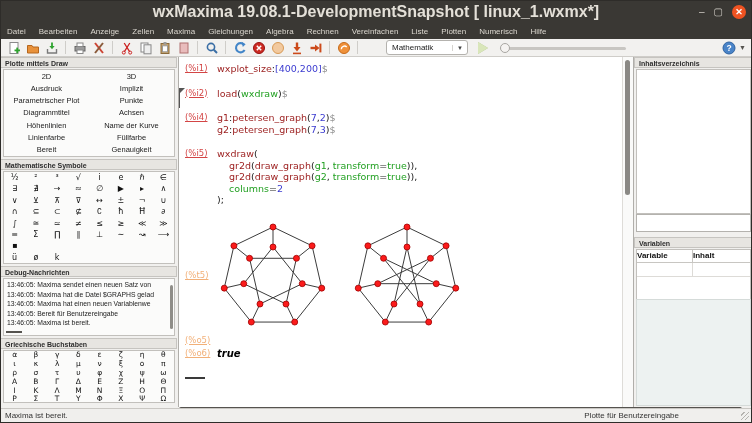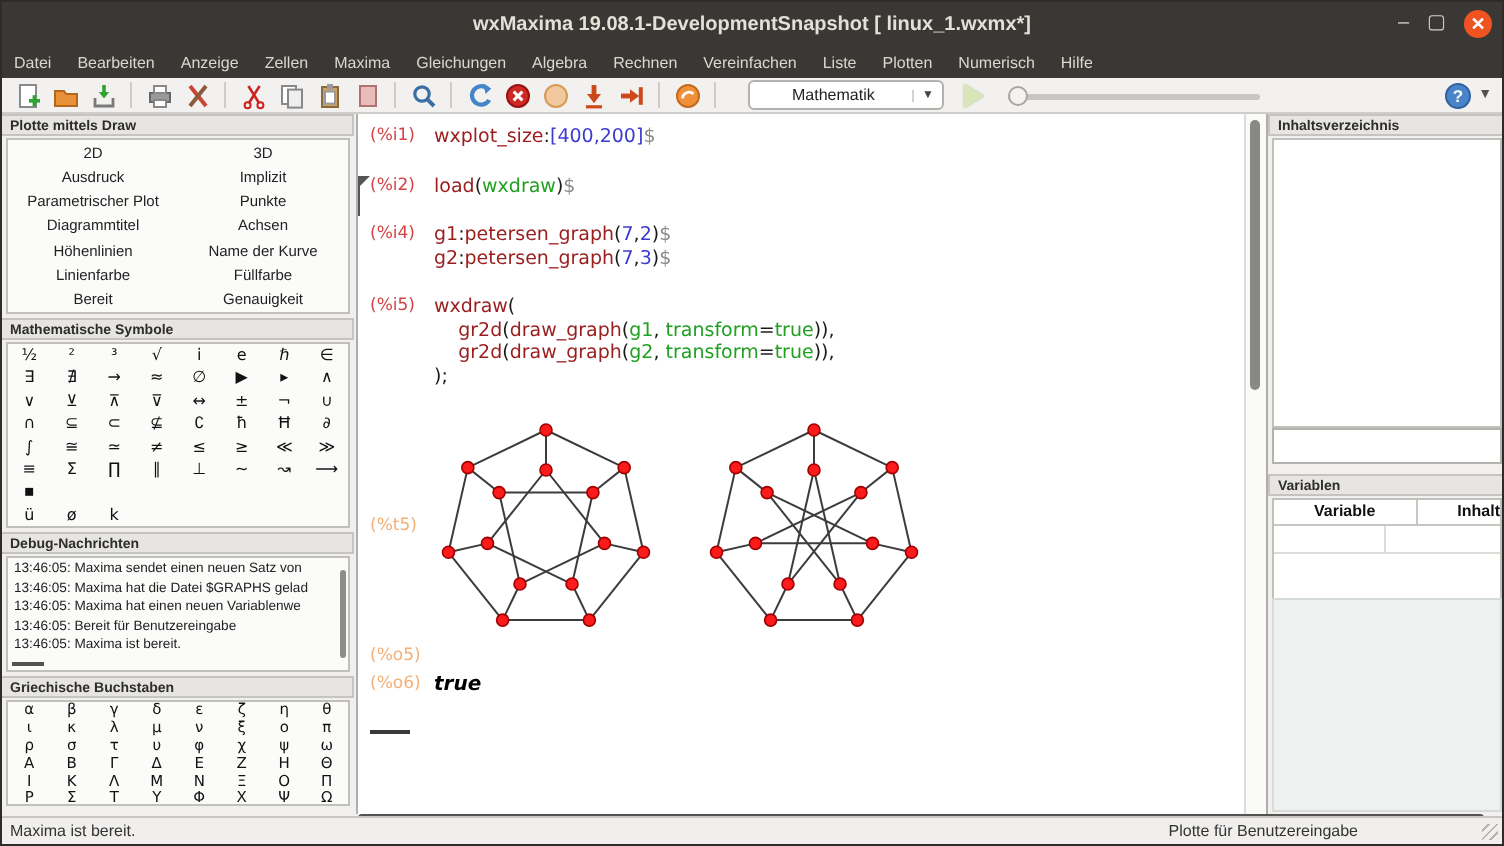--- a/index.html
+++ b/index.html
@@ -1,36 +1,36 @@
 <!DOCTYPE html>
 <html><head>
 <meta charset="utf-8">
 <style>
   html,body{margin:0;padding:0;background:#d8d6d2;font-family:"Liberation Sans",sans-serif;}
   .window{position:relative;width:752px;height:423px;background:#f1f0ee;overflow:hidden;
           border:1px solid #2e2c29;box-sizing:border-box;}
   
   .titlebar{position:absolute;left:0;top:0;right:0;height:22px;background:#3a3834;
             display:flex;align-items:center;justify-content:center;}
-  .titlebar .title{color:#e4e0d8;font-size:10px;font-weight:bold;}
+  .titlebar .title{color:#e4e0d8;font-size:16px;font-weight:bold;}
   .win-buttons{position:absolute;right:5px;top:0;height:22px;display:flex;align-items:center;gap:9px;}
   .win-glyph{color:#cfcbc4;font-size:10px;line-height:10px;}
   .close-btn{width:14px;height:14px;border-radius:50%;background:#ef5322;color:#fff;font-size:9px;
              display:flex;align-items:center;justify-content:center;font-weight:bold;}
   
   .menubar{position:absolute;left:0;top:22px;right:0;height:16px;background:#3a3834;
            display:flex;align-items:center;padding-left:6px;gap:13px;}
   .menu-item{color:#dbd7cf;font-size:8px;}
   
   .toolbar{position:absolute;left:0;top:38px;right:0;height:18px;background:#f2f1ef;
            border-bottom:1px solid #cfcdc9;display:flex;align-items:center;padding:0 5px;gap:4px;box-sizing:border-box;}
   .tb-icon{width:15px;height:15px;display:inline-flex;align-items:center;justify-content:center;}
   .tb-sep{width:1px;height:13px;background:#cfcdc9;margin:0 2px;}
-  .mode-dropdown{margin-left:10px;width:80px;height:13px;background:#fff;border:1px solid #b4b2ae;
-                 border-radius:3px;display:flex;align-items:center;font-size:8px;color:#222;padding-left:16px;}
+  .mode-dropdown{margin-left:22px;width:80px;height:13px;background:#fff;border:1px solid #b4b2ae;
+                 border-radius:3px;display:flex;align-items:center;font-size:8px;color:#222;}
   .mode-dropdown .txt{flex:1;padding-left:5px;}
   .mode-dropdown .arrow{width:14px;border-left:1px solid #d5d3cf;text-align:center;font-size:6px;color:#444;}
   .play-btn{margin-left:6px;width:0;height:0;border-top:6px solid transparent;border-bottom:6px solid transparent;
             border-left:10px solid #d9e6ba;filter:drop-shadow(0 0 0.5px #a9bd88);}
   .slider{margin-left:8px;width:126px;height:14px;position:relative;}
   .slider .track{position:absolute;left:0;right:0;top:6px;height:3px;background:#c8c6c2;border-radius:2px;}
   .slider .handle{position:absolute;left:0;top:2px;width:10px;height:10px;border-radius:50%;
                   background:#f5f3f1;border:1px solid #a8a6a2;box-sizing:border-box;}
   .tb-right{margin-left:auto;display:flex;align-items:center;gap:3px;}
   .overflow-arrow{font-size:7px;color:#55534f;}
@@ -53,21 +53,21 @@
   .greek-grid{display:grid;grid-template-columns:repeat(8,1fr);font-family:"DejaVu Sans",sans-serif;}
   .greek-cell{font-size:7.5px;color:#111;text-align:center;height:8.9px;line-height:8.9px;}
   .debug-log{padding:1px 3px;font-size:6.8px;line-height:9.6px;color:#222;white-space:nowrap;}
   .debug-vscroll{position:absolute;right:1px;top:6px;width:3px;height:44px;background:#8f8d88;border-radius:2px;}
   .debug-hscroll{position:absolute;left:2px;bottom:2px;width:16px;height:2px;background:#55534f;}
   
   .main{position:absolute;left:178px;top:56px;width:454px;height:350px;background:#ffffff;box-sizing:border-box;}
   .notebook{position:absolute;left:0;top:0;right:10px;bottom:0;overflow:hidden;padding:6px 0 0 6px;
             font-family:"DejaVu Sans",sans-serif;}
   .cell{display:flex;margin-bottom:13px;position:relative;}
-  .cell-label{width:32px;flex:0 0 32px;font-size:8.5px;line-height:11.5px;}
+  .cell-label{width:32px;flex:0 0 32px;font-size:8.5px;line-height:11.5px;text-decoration:underline;}
   .lbl-in{color:#d34545;}
   .lbl-out{color:#f2b078;}
   .cell-content{font-size:9.5px;line-height:11.5px;}
   .code-line{white-space:pre;}
   .c-fn{color:#9b1d1d;} .c-var{color:#22a022;} .c-num{color:#3b3bd0;}
   .c-op{color:#1a1a1a;} .c-dim{color:#8a8a8a;}
   .c-true{color:#000;font-weight:bold;font-style:italic;font-size:10px;}
   .kind-image{align-items:center;margin-bottom:2px;}
   .kind-outlabel{margin-bottom:2px;}
   .kind-output{margin-bottom:14px;}
@@ -82,21 +82,21 @@
   .right-sidebar{position:absolute;left:632px;top:56px;width:120px;height:350px;background:#f1f0ee;
                  border-left:1px solid #b0aeaa;box-sizing:border-box;}
   .rp-caption{position:absolute;left:0;right:0;height:11px;background:#e7e5e1;border:1px solid #c6c4c0;
               font-size:7px;font-weight:bold;color:#2d2d2d;padding-left:4px;line-height:11px;box-sizing:border-box;}
   #toc-caption{top:0;}
   .toc-box{position:absolute;left:2px;right:2px;top:12px;height:143px;background:#fff;border:1px solid #c2c0bc;}
   .toc-input{position:absolute;left:2px;right:2px;top:157px;height:18px;background:#fff;border:1px solid #b4b2ae;box-sizing:border-box;}
   #var-caption{top:180px;}
   .var-table{position:absolute;left:2px;right:2px;top:192px;height:50px;background:#fff;border:1px solid #c2c0bc;}
   .var-header{display:flex;border-bottom:1px solid #c8c6c2;height:12px;}
-  .var-header .hcell{font-size:8px;font-weight:bold;color:#111;padding-left:20px;line-height:12px;}
+  .var-header .hcell{font-size:8px;font-weight:bold;color:#111;padding-left:0;line-height:12px;}
   .hcell.c1{width:55px;border-right:1px solid #c8c6c2;}
   .hcell.c2{flex:1;}
   .var-row{display:flex;height:13px;border-bottom:1px solid #dddbd7;}
   .var-row .rcell.c1{width:55px;border-right:1px solid #dddbd7;}
   .var-empty-area{position:absolute;left:2px;right:2px;top:242px;bottom:1px;background:#edf2f1;border:1px solid #d5dbd9;}
   
   .hscroll-thumb{position:absolute;left:178px;top:406px;width:563px;height:3.5px;background:#55534f;border-radius:2px;}
   .statusbar{position:absolute;left:0;right:0;bottom:0;height:13px;background:#f0efed;border-top:1px solid #c9c7c3;
              display:flex;align-items:center;font-size:8px;color:#333;}
   .statusbar .left{padding-left:4px;}
@@ -448,20 +448,21 @@
             <div class="code-line"><span class="c-fn">g1</span><span class="c-op">:</span><span class="c-fn">petersen_graph</span><span class="c-op">(</span><span class="c-num">7</span><span class="c-op">,</span><span class="c-num">2</span><span class="c-op">)</span><span class="c-dim">$</span></div>
             <div class="code-line"><span class="c-fn">g2</span><span class="c-op">:</span><span class="c-fn">petersen_graph</span><span class="c-op">(</span><span class="c-num">7</span><span class="c-op">,</span><span class="c-num">3</span><span class="c-op">)</span><span class="c-dim">$</span></div>
           </div>
         </div>
         <div class="cell kind-input">
           <span class="cell-label lbl-in">(%i5)</span>
           <div class="cell-content">
             <div class="code-line"><span class="c-fn">wxdraw</span><span class="c-op">(</span></div>
             <div class="code-line"><span class="c-op">    </span><span class="c-fn">gr2d</span><span class="c-op">(</span><span class="c-fn">draw_graph</span><span class="c-op">(</span><span class="c-var">g1</span><span class="c-op">, </span><span class="c-var">transform</span><span class="c-op">=</span><span class="c-var">true</span><span class="c-op">)),</span></div>
             <div class="code-line"><span class="c-op">    </span><span class="c-fn">gr2d</span><span class="c-op">(</span><span class="c-fn">draw_graph</span><span class="c-op">(</span><span class="c-var">g2</span><span class="c-op">, </span><span class="c-var">transform</span><span class="c-op">=</span><span class="c-var">true</span><span class="c-op">)),</span></div>
+            <div class="code-line"><span class="c-op">    </span><span class="c-var">columns</span><span class="c-op">=</span><span class="c-num">2</span></div>
             <div class="code-line"><span class="c-op">);</span></div>
           </div>
         </div>
         <div class="cell kind-image">
           <span class="cell-label lbl-out">(%t5)</span>
           <div class="cell-content">
             <div class="graphs">
               <svg width="112" height="114">
                 <line x1="56" y1="8" x2="95.0915741234015" y2="26.825509907063324" stroke="#3c3c3c" stroke-width="1"></line>
                 <line x1="56" y1="8" x2="56" y2="28" stroke="#3c3c3c" stroke-width="1"></line>

